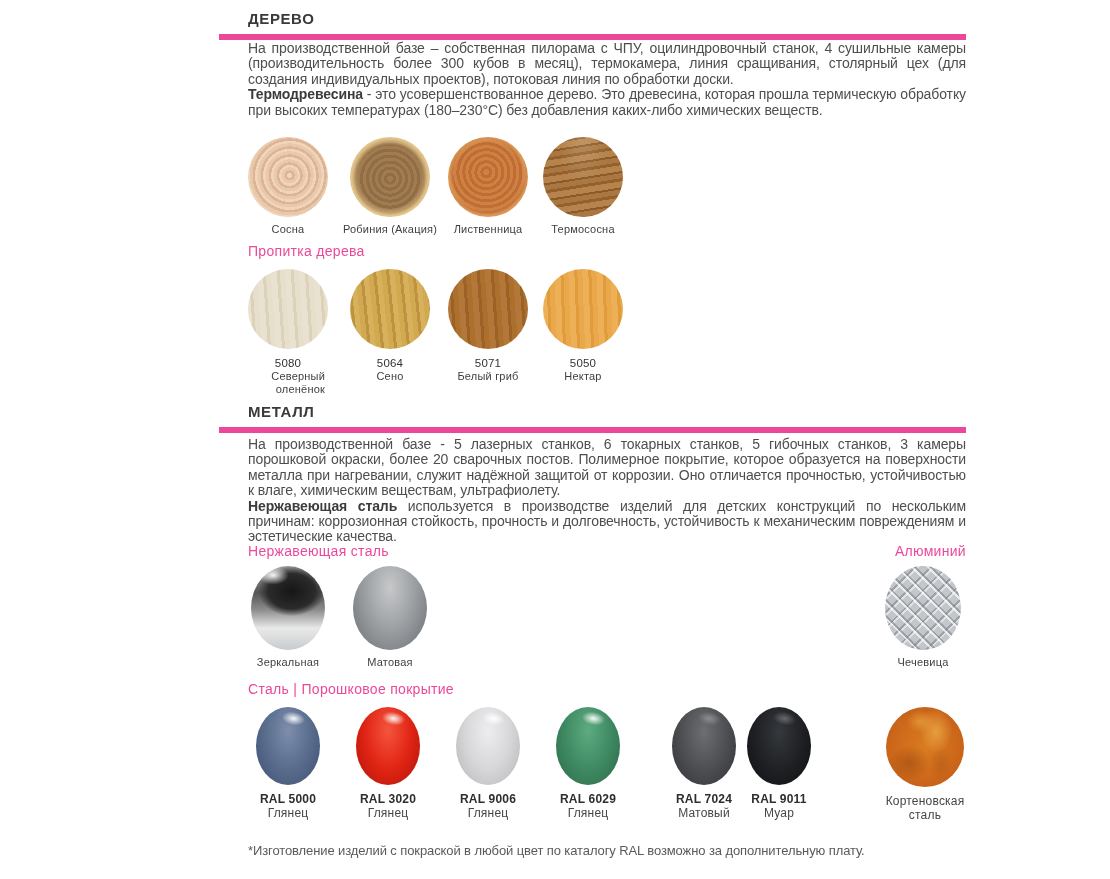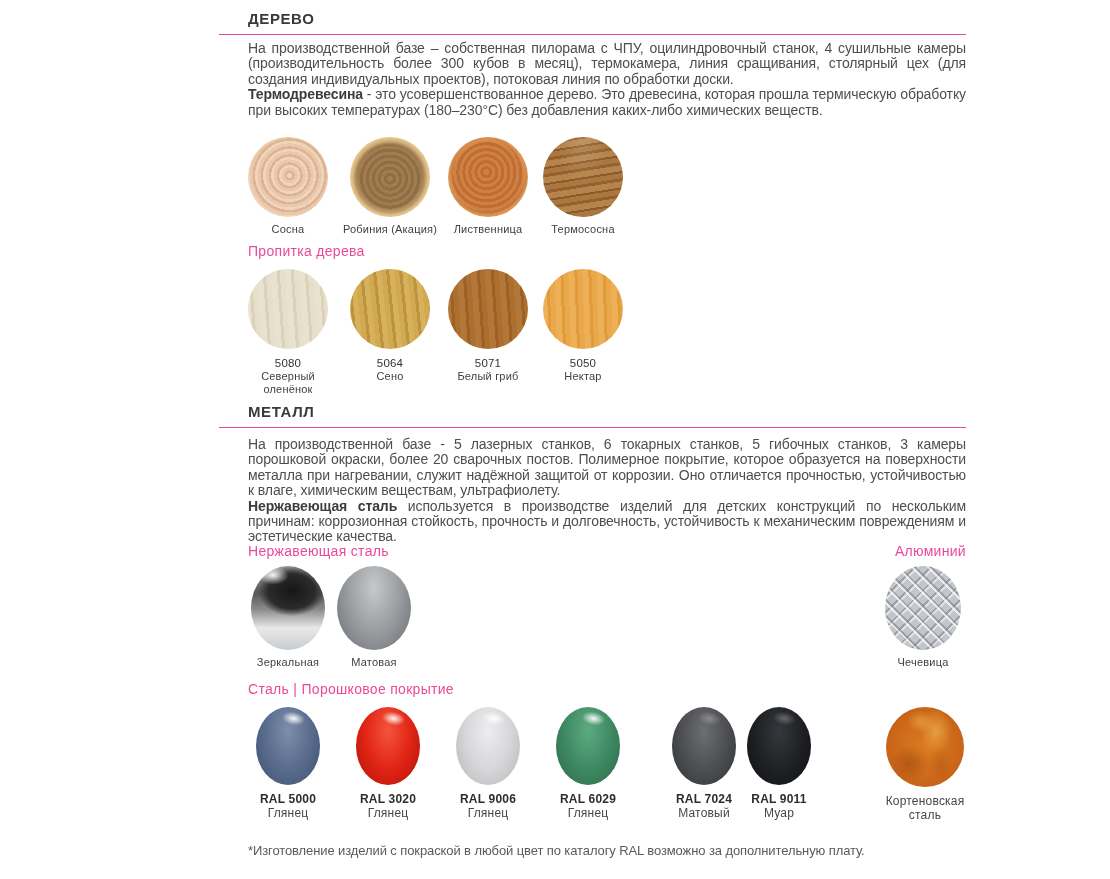--- a/index.html
+++ b/index.html
@@ -6,21 +6,21 @@
   body {
     width:1110px; height:879px; background:#ffffff; position:relative;
     font-family:"Liberation Sans", sans-serif; overflow:hidden;
     -webkit-font-smoothing:antialiased;
   }
   .content { position:absolute; left:248px; top:0; width:718px; height:879px; }
 
   
   .section-header {
     position:absolute; left:-29px; right:0;
-    border-bottom:1px solid #ec4899; padding:0 0 7px 29px;
+    border-bottom:6px solid #ec4899; padding:0 0 7px 29px;
   }
   .section-header h2 {
     margin:0; font-size:15px; font-weight:bold; color:#3a3a3a; letter-spacing:.6px; line-height:17px;
   }
 
   .sub-title { position:absolute; font-size:14px; color:#ec4899; letter-spacing:.3px; }
 
   .body-text {
     position:absolute; left:0; right:0; font-size:14px; line-height:15.4px;
     color:#4e4e4e; text-align:justify; letter-spacing:-0.1px;
@@ -43,21 +43,21 @@
   }
   .sphere.sheen::after {
     content:''; position:absolute; left:40%; top:6%; width:36%; height:17%;
     border-radius:50%; transform:rotate(10deg);
     background:radial-gradient(ellipse, rgba(255,255,255,.28) 0%, rgba(255,255,255,0) 72%);
   }
   .swatch-label {
     margin-top:6px; font-size:11px; line-height:13px; color:#3f3f3f; text-align:center; letter-spacing:.2px;
   }
   .swatch-label .code { font-size:11.5px; color:#333; }
-  .swatch-label .name { max-width:74px; }
+  .swatch-label .name { max-width:74px;text-align:right; }
   .ral-label { margin-top:7px; font-size:12px; line-height:14px; text-align:center; letter-spacing:.2px; }
   .ral-label .code { font-weight:bold; color:#2e2e2e; }
   .ral-label .finish { color:#464646; }
   .corten-name { max-width:92px; }
 
   
   .c-sosna { background:
     radial-gradient(circle at 50% 50%, rgba(0,0,0,0) 86%, rgba(120,75,45,.5) 96%, rgba(70,42,22,.6) 100%),
     repeating-radial-gradient(circle at 52% 48%, #efd5bb 0 2.5px, #dfb495 2.5px 5px, #e9c9ab 5px 8px),
     #e8c9ab; }
@@ -190,21 +190,21 @@
   <div class="titles-row" style="top:543px;">
     <span class="sub-title" style="position:static;">Нержавеющая сталь</span>
     <span class="sub-title" style="position:static;margin-left:28px;">Алюминий</span>
   </div>
 
   <div class="swatch-row" style="top:566px;">
     <div class="swatch-cell narrow" style="left:-10px;">
       <div class="sphere big c-mirror"></div>
       <div class="swatch-label">Зеркальная</div>
     </div>
-    <div class="swatch-cell narrow" style="left:76px;">
+    <div class="swatch-cell narrow" style="left:92px;">
       <div class="sphere big c-matte"></div>
       <div class="swatch-label">Матовая</div>
     </div>
     <div class="swatch-cell narrow" style="left:625px;">
       <div class="circle c-checker" style="width:76px;height:84px;"></div>
       <div class="swatch-label">Чечевица</div>
     </div>
   </div>
 
   <div class="sub-title" style="top:681px; left:0;">Сталь | Порошковое покрытие</div>

